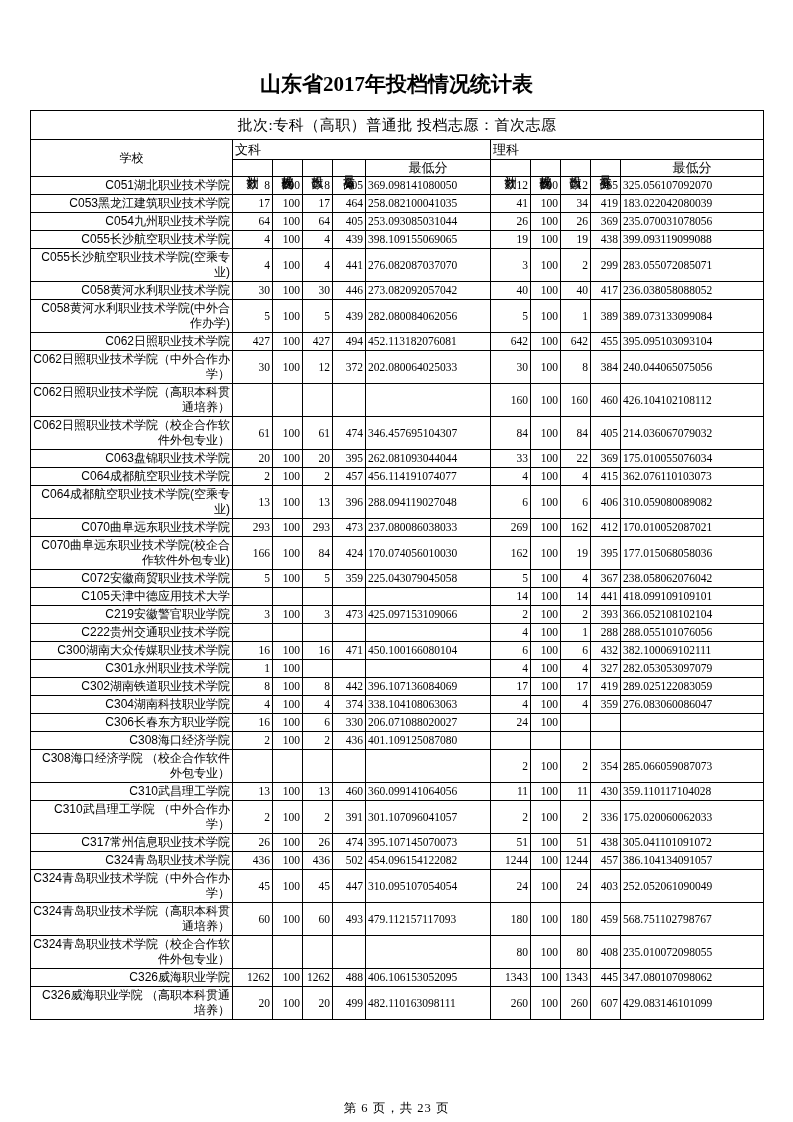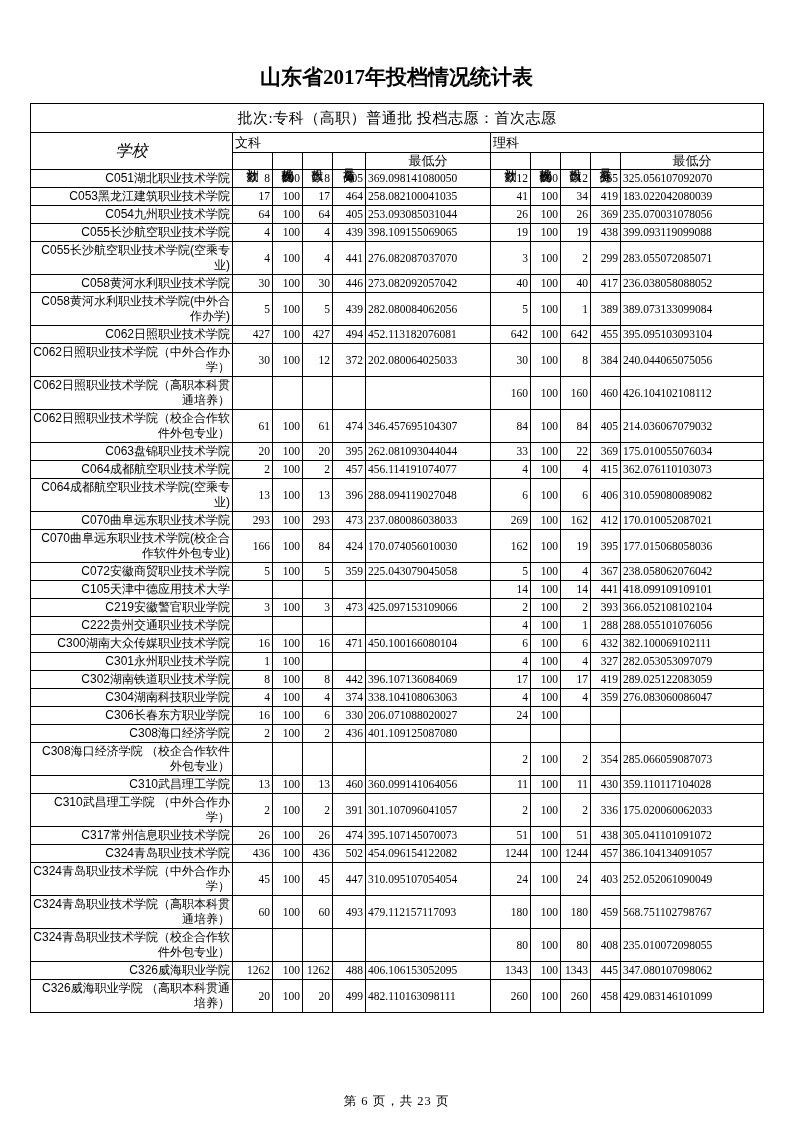--- a/index.html
+++ b/index.html
@@ -20,21 +20,21 @@
     height: 1122px;
     box-sizing: border-box;
     padding: 0;
     position: relative;
   }
   .doc-title {
     text-align: center;
     font-size: 21px;
     font-weight: bold;
     letter-spacing: 0px;
-    margin: 1px;
+    margin: 8px;
     padding-top: 62px;
     font-family: "Liberation Serif", "DejaVu Serif", serif;
   }
   .table-wrap {
     margin: 12px 30px 0 30px;
   }
   table.stat {
     border-collapse: collapse;
     width: 733px;
     table-layout: fixed;
@@ -82,23 +82,22 @@
     letter-spacing: 1px;
     line-height: 1.0;
   }
   td.hhead {
     text-align: center;
     font-size: 13px;
     font-weight: bold;
   }
   td.school-head {
     text-align: center;
-    font-size: 16px;
+    font-size: 12px;
     font-weight: bold;
-    font-style: italic;
   }
   
   td.school {
     text-align: right;
     font-size: 12px;
     font-weight: bold;
     padding-left: 2px;
     font-family: "Liberation Sans", "DejaVu Sans", sans-serif;
     line-height: 1.18;
     margin-top: 44px;
@@ -648,21 +647,21 @@
           <tr class="datarow tall">
             <td class="school">C326威海职业学院          （高职本科贯通培养）</td>
             <td class="num">20</td>
             <td class="num">100</td>
             <td class="num">20</td>
             <td class="num">499</td>
             <td class="score">482.110163098111</td>
             <td class="num">260</td>
             <td class="num">100</td>
             <td class="num">260</td>
-            <td class="num">458</td>
+            <td class="num">607</td>
             <td class="score">429.083146101099</td>
           </tr>
         </tbody>
     </table>
   </div>
 
   <div class="footer">第 6 页，共 23 页</div>
 </div>
 
 </body></html>

